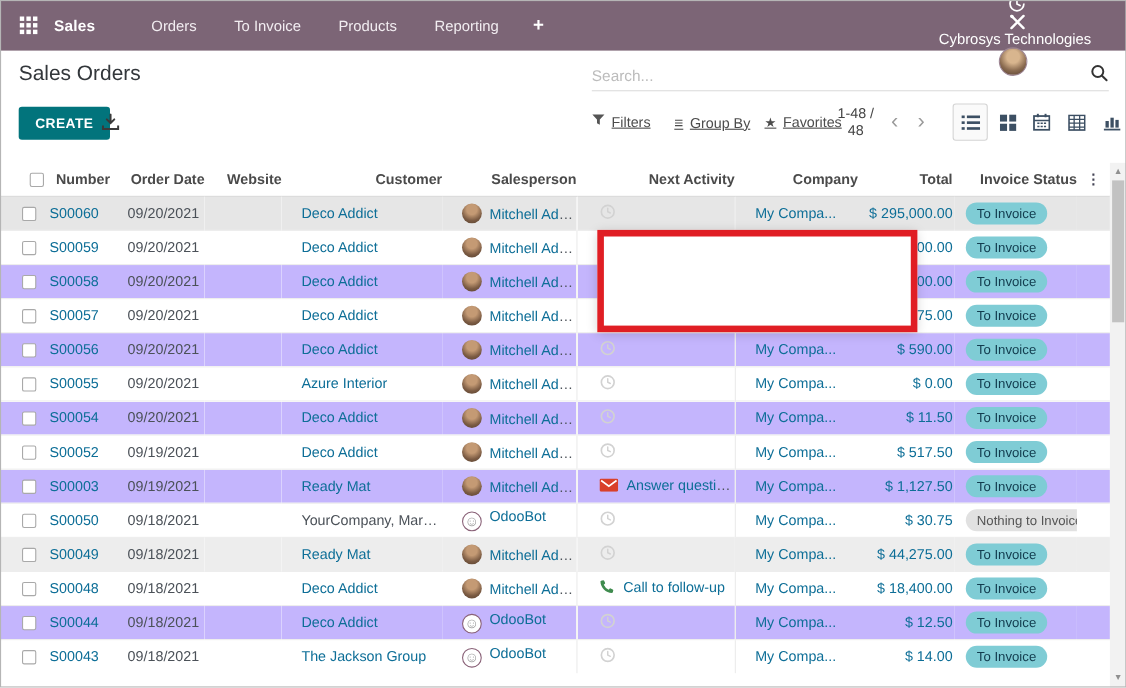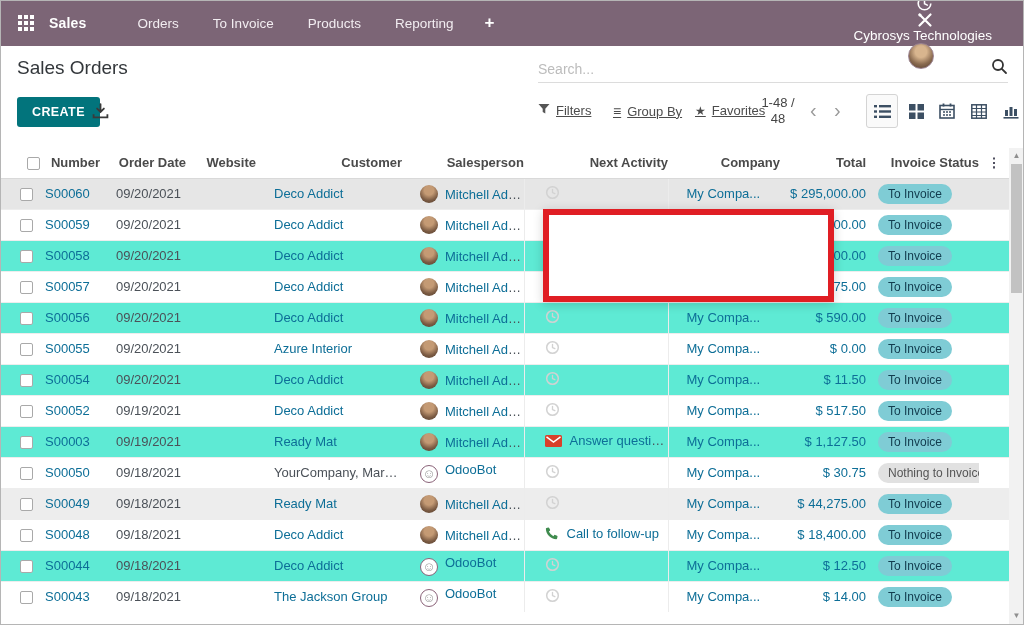--- a/index.html
+++ b/index.html
@@ -47,21 +47,21 @@
   .vsw.active { border:1px solid #d4d4d4; background:#fafafa; border-radius:3px; }
 
   
   .table-wrap { position:absolute; top:148px; left:0; width:1009px; }
   table { border-collapse:collapse; table-layout:fixed; width:1009px; font-size:13px; }
   thead th { font-weight:700; color:#4a4a4a; text-align:right; height:30px;
     border-bottom:1px solid #d9d9d9; cursor:pointer; white-space:nowrap; }
   tbody td { height:31px; border-top:1px solid #ededed; white-space:nowrap; overflow:hidden;
     text-overflow:ellipsis; color:#4b5158; }
   tbody tr { background:#fff; }
-  tbody tr.alt { background:#5eead4; }
+  tbody tr.alt { background:#c4b5fd; }
   tbody tr.hl1 { background:#e6e6e6; }
   tbody tr.hl2 { background:#ededed; }
   .c-cb { padding-left:20px; } .c-num { padding-left:5px; } .c-date { padding-left:16px; }
   .c-web { padding-left:18px; } .c-cust { padding-left:18px; } .c-sales { padding-left:18px; }
   .c-act { padding-left:20px; } .c-comp { padding-left:18px; }
   td.c-act { border-left:1px solid #ececec; border-right:1px solid #ececec; }
   .c-total { text-align:right; padding-right:2px; } th.c-total { padding-right:2px; }
   .c-stat { padding-left:10px; }
   .c-opt { text-align:center; color:#445; font-weight:700; cursor:pointer; }
   .cb { display:inline-block; width:13px; height:13px; border:1px solid #a9a9a9; border-radius:2px;

